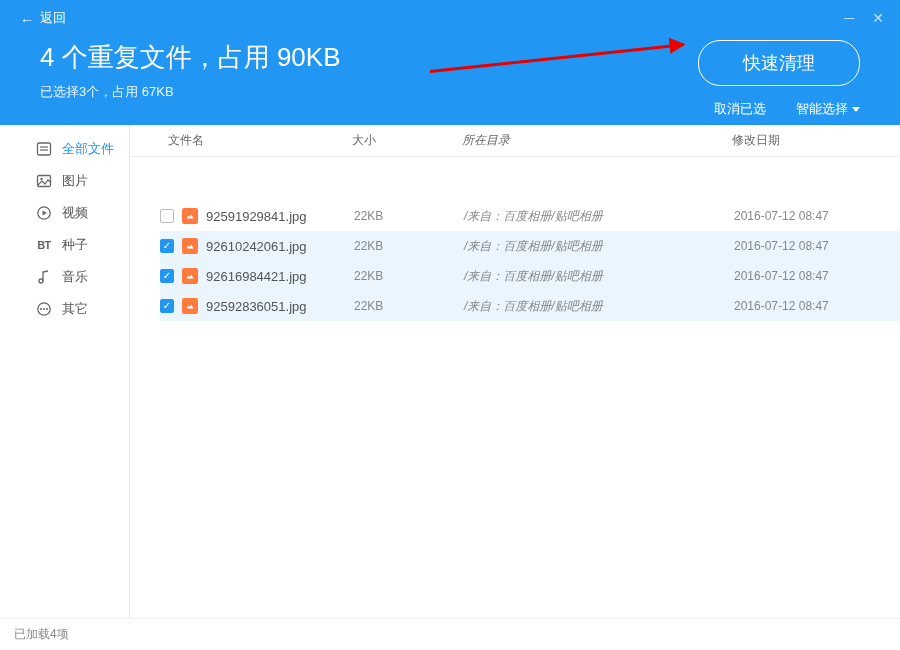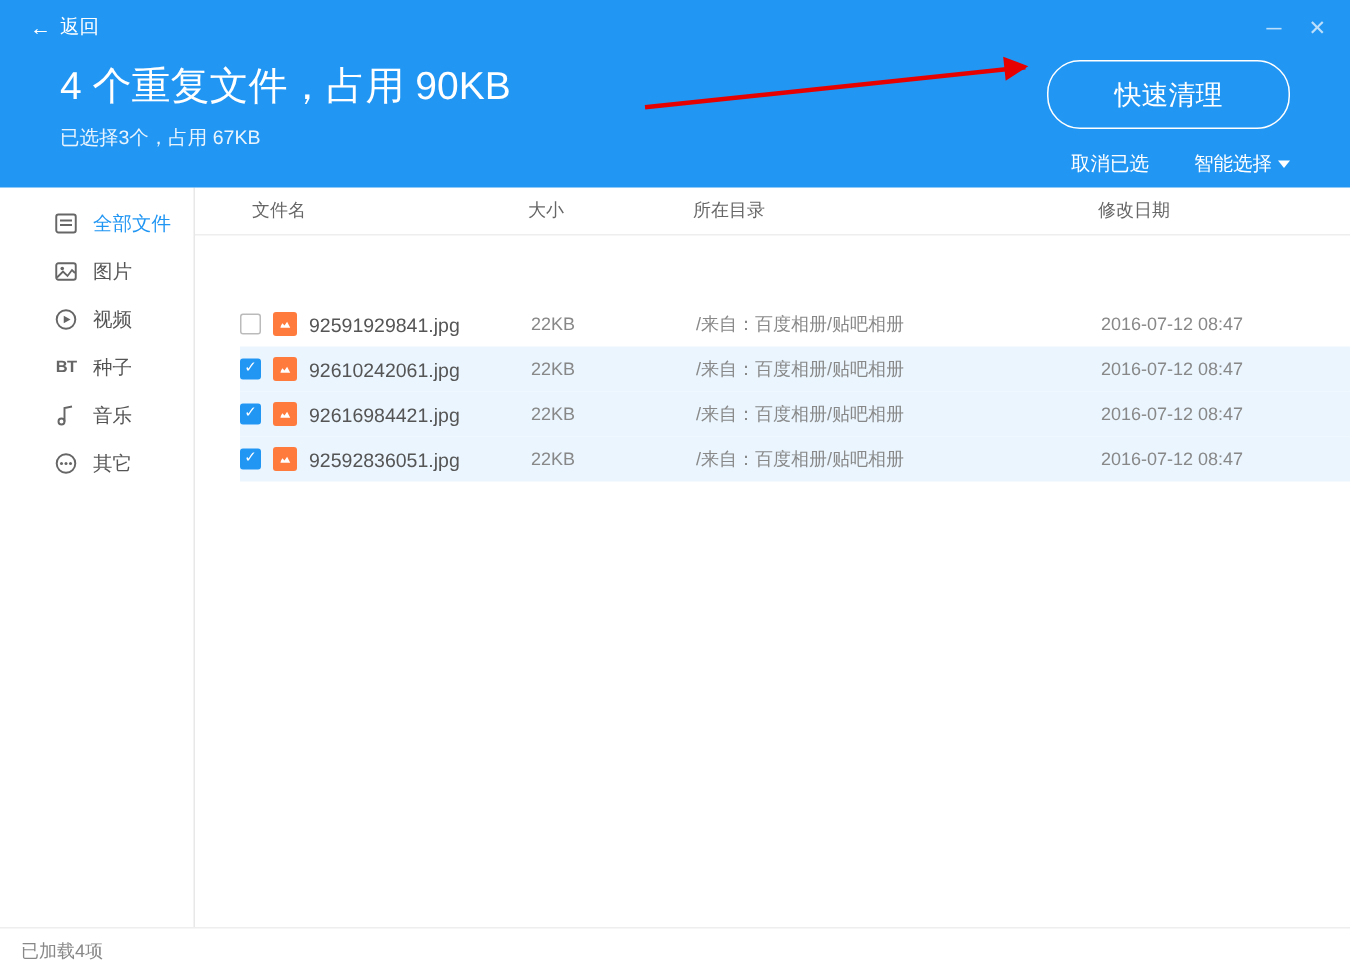--- a/index.html
+++ b/index.html
@@ -26,21 +26,21 @@
     
     .sidebar { width: 130px; border-right: 1px solid #e8e8e8; padding: 8px 0; }
     .sidebar-item { height: 32px; display: flex; align-items: center; padding-left: 18px; gap: 10px; font-size: 13px; color: #555; cursor: pointer; }
     .sidebar-item.active { color: #2196f3; font-weight: 500; }
     .side-icon { width: 16px; height: 16px; display: inline-flex; align-items: center; justify-content: center; flex-shrink: 0; margin-left: 18px; }
     
     .main { flex: 1; display: flex; flex-direction: column; }
     .table-head { display: flex; height: 32px; align-items: center; font-size: 12px; color: #666; border-bottom: 1px solid #eee; padding: 12px 12px; }
     .col-name { flex: 0 0 210px; padding-left: 26px; }
     .col-size { flex: 0 0 110px; }
-    .col-loc  { flex: 0 0 270px; }
+    .col-loc  { flex: 0 0 270px; font-style: italic; }
     .col-date { flex: 1; }
     
     .rows { padding-left: 30px; margin-top: 44px; }
     .row { display: flex; height: 30px; align-items: center; font-size: 13px; color: #555; }
     .row.sel { background: #eaf5fe; }
     .row .col-name { flex: 0 0 194px; padding-left: 0; display: flex; align-items: center; gap: 8px; }
     .row .col-size { flex: 0 0 110px; color: #888; font-size: 12px; }
     .row .col-loc  { flex: 0 0 270px; color: #888; font-size: 12px; }
     .row .col-date { flex: 1; color: #888; font-size: 12px; }
     

